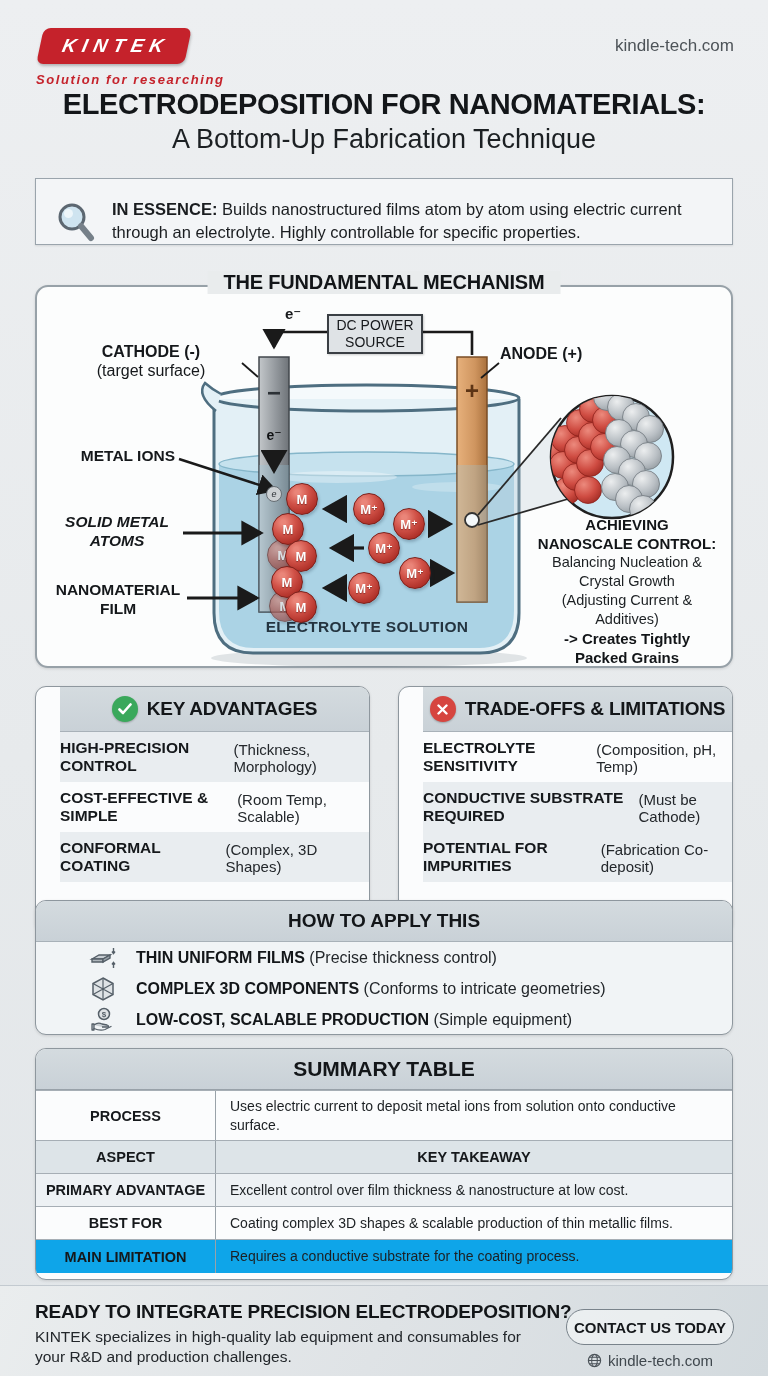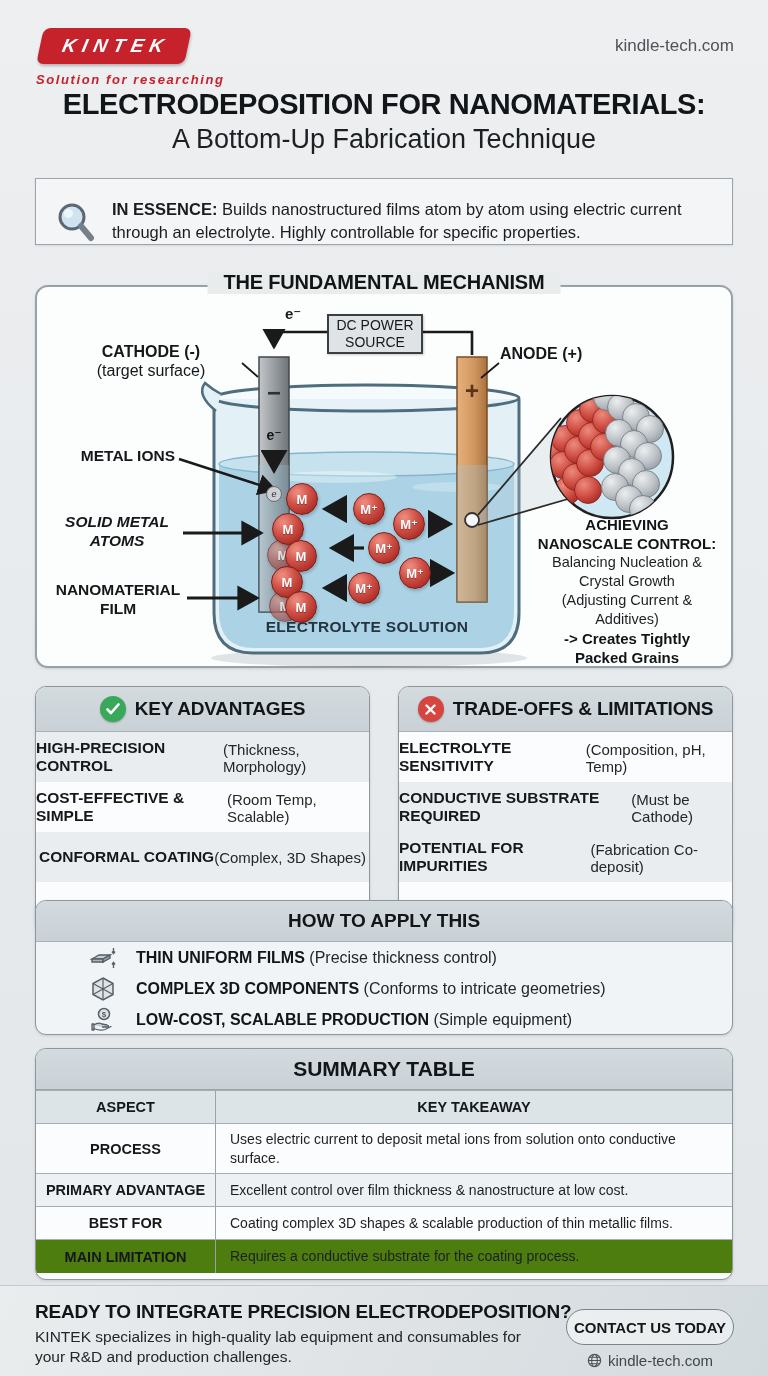--- a/index.html
+++ b/index.html
@@ -63,21 +63,21 @@
             background:radial-gradient(circle at 34% 28%, #ea8579 8%, #d05147 42%, #b03129 75%, #931f19 100%);
             border:1px solid #7c201a; display:flex; align-items:center; justify-content:center;
             color:#fff; font-weight:800; font-size:13px; text-shadow:0 1px 1px rgba(0,0,0,.35);
             box-shadow:1px 2px 3px rgba(20,40,60,.25); }
   .sphere.faded { opacity:.68; filter:saturate(.6) brightness(1.08); }
   .nanoscale { left:488px; top:228px; width:204px; text-align:center; font-size:14.5px; line-height:19px; color:#1c2023; }
   .nanoscale .b { font-weight:800; font-size:15px; color:#121518; }
 
   
   .col-box { position:absolute; top:686px; width:335px; height:248px; border:1.5px solid #8e979e;
-             border-radius:11px; overflow:hidden; background:#fbfcfd; box-shadow:0 1px 3px rgba(0,0,0,.12); }
+             border-radius:11px; overflow:hidden; background:#fbfcfd; box-shadow:0 1px 3px rgba(0,0,0,.12);padding-left:24px; }
   .col-box.left { left:35px; } .col-box.right { left:398px; }
   .col-head { height:45px; background:linear-gradient(#d4dbdf,#c9d1d7); border-bottom:1.5px solid #a8b1b8;
               display:flex; align-items:center; justify-content:center; gap:9px;
               font-size:19px; font-weight:800; letter-spacing:-.2px; color:#131619; }
   .col-row { height:50px; display:flex; flex-direction:row; align-items:center; justify-content:center; }
   .col-row.alt { background:#e9edf0; }
   .row-title { font-size:15.5px; font-weight:800; color:#15181b; }
   .row-sub { font-size:15px; color:#23272b; margin-top:1px; }
   .badge { width:26px; height:26px; border-radius:50%; display:flex; align-items:center; justify-content:center;
            color:#fff; font-size:15px; font-weight:800; box-shadow:0 1px 2px rgba(0,0,0,.25); }
@@ -101,21 +101,21 @@
   .sum-head { height:41px; flex:0 0 auto; background:linear-gradient(#d4dbdf,#c9d1d7); border-bottom:1px solid #99a2a9;
               display:flex; align-items:center; justify-content:center; font-size:21px; font-weight:800; color:#131619; }
   .t-row { display:flex; border-top:1px solid #a6aeb5; }
   .t-row:first-of-type { border-top:none; }
   .t-aspect { flex:0 0 180px; border-right:1.5px solid #99a2a9; display:flex; align-items:center; justify-content:center;
               text-align:center; font-weight:800; font-size:14.5px; color:#15181b; padding:0 6px; }
   .t-take { flex:1; display:flex; align-items:center; font-size:14px; color:#1c2023; padding:4px 14px; line-height:1.3; }
   .t-row.colhead { height:33px; background:#dde4e8; }
   .t-row.colhead .t-take { justify-content:center; font-weight:800; font-size:14.5px; color:#15181b; }
   .t-row.r0 { height:50px; } .t-row.r1 { height:33px; background:#edf1f4; }
-  .t-row.r2 { height:33px; } .t-row.r3 { height:34px; background:#4d7c0f; }
+  .t-row.r2 { height:33px; } .t-row.r3 { height:34px; background:#0ea5e9; }
 
   
   .footer { position:absolute; left:0; top:1285px; width:768px; height:91px;
             background:linear-gradient(115deg,#eaedee 0%,#dfe3e6 50%,#d3dade 100%);
             border-top:1px solid #c3cad0; }
   .foot-head { position:absolute; left:35px; top:15px; font-size:19px; font-weight:800; letter-spacing:-.2px; color:#121518; }
   .foot-body { position:absolute; left:35px; top:41px; width:505px; font-size:15.5px; line-height:1.32; color:#23272b; }
   .contact-btn { position:absolute; left:566px; top:23px; width:168px; height:36px; border:1.5px solid #79838b;
                  border-radius:19px; background:rgba(249,251,252,.55); display:flex; align-items:center;
                  justify-content:center; font-size:15px; font-weight:800; color:#15181b; cursor:pointer; }
@@ -396,27 +396,27 @@
       </span>
       <span class="apply-text">
         <b>LOW-COST, SCALABLE PRODUCTION</b>
         <span>(Simple equipment)</span>
       </span>
     </div>
   </div>
 
   <div class="summary">
     <div class="sum-head">SUMMARY TABLE</div>
+    <div class="t-row r0">
+      <div class="t-aspect">PROCESS</div>
+      <div class="t-take">Uses electric current to deposit metal ions from solution onto conductive surface.</div>
+    </div>
     <div class="t-row colhead">
       <div class="t-aspect">ASPECT</div>
       <div class="t-take">KEY TAKEAWAY</div>
-    </div>
-    <div class="t-row r0">
-      <div class="t-aspect">PROCESS</div>
-      <div class="t-take">Uses electric current to deposit metal ions from solution onto conductive surface.</div>
     </div>
     <div class="t-row r1">
       <div class="t-aspect">PRIMARY ADVANTAGE</div>
       <div class="t-take">Excellent control over film thickness &amp; nanostructure at low cost.</div>
     </div>
     <div class="t-row r2">
       <div class="t-aspect">BEST FOR</div>
       <div class="t-take">Coating complex 3D shapes &amp; scalable production of thin metallic films.</div>
     </div>
     <div class="t-row r3">

